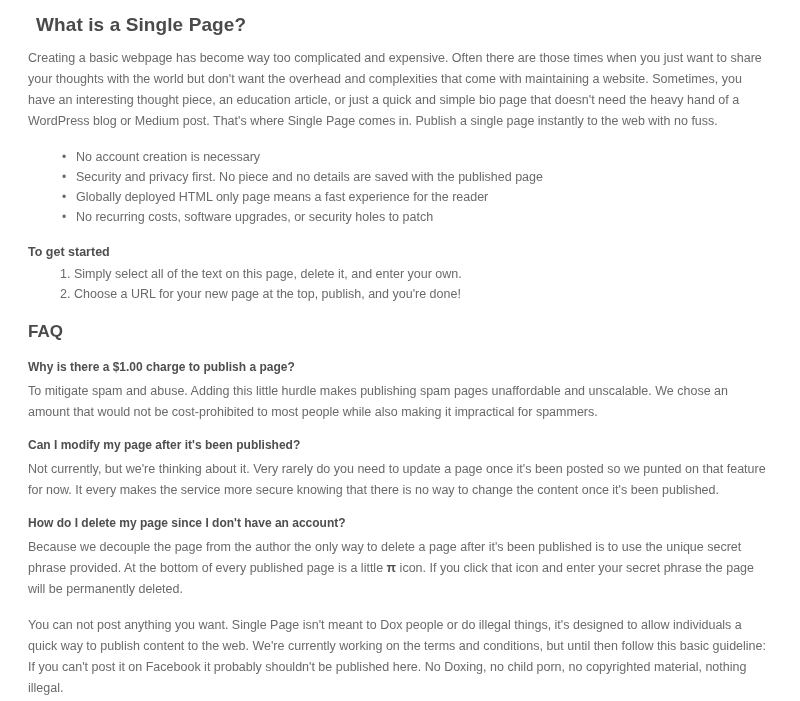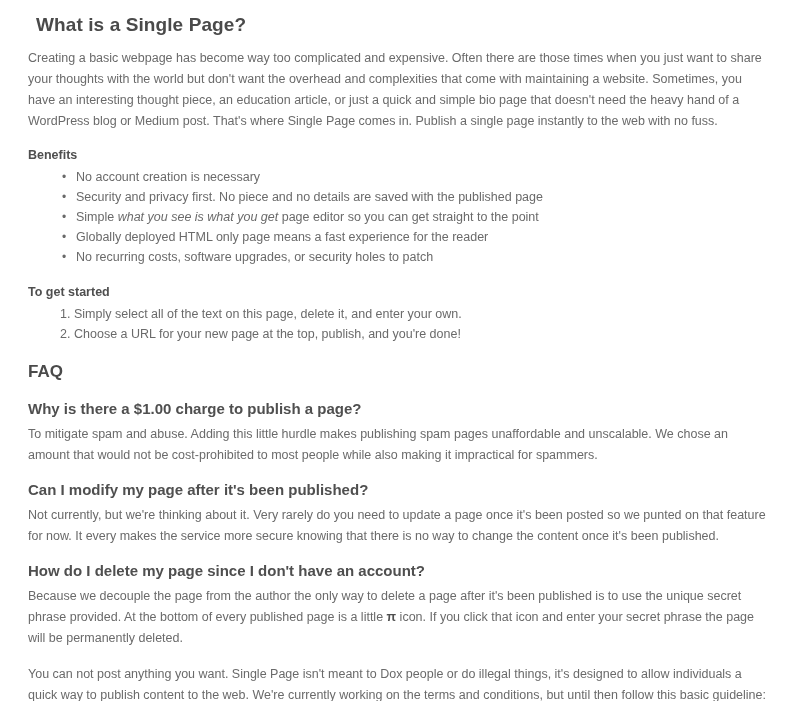--- a/index.html
+++ b/index.html
@@ -58,21 +58,21 @@
   ol.steps { list-style: decimal; padding-left: 46px; }
   ol.steps li { margin-bottom: 1px; }
   h2.faq-title {
     font-size: 17px;
     font-weight: bold;
     color: #4a4a4a;
     margin: 6px 0 18px 0;
   }
   .faq-item { margin-bottom: 15px; }
   .faq-q {
-    font-size: 15px;
+    font-size: 12px;
     font-weight: bold;
     color: #4f4f4f;
     margin: 0 0 7px 0;
   }
   .faq-a {
     font-size: 12.5px;
     line-height: 21px;
     color: #6a6a6a;
     margin: 0;
   }
@@ -81,25 +81,23 @@
 </style>
 </head>
 <body>
 
 <div class="page">
 
   <h1 class="doc-title">What is a Single Page?</h1>
 
   <p class="body-text">Creating a basic webpage has become way too complicated and expensive. Often there are those times when you just want to share your thoughts with the world but don't want the overhead and complexities that come with maintaining a website. Sometimes, you have an interesting thought piece, an education article, or just a quick and simple bio page that doesn't need the heavy hand of a WordPress blog or Medium post. That's where Single Page comes in. Publish a single page instantly to the web with no fuss.</p>
 
-  <h3 class="section-head">Benefits</h3>
   <ul class="bullets">
     <li>No account creation is necessary</li>
     <li>Security and privacy first. No piece and no details are saved with the published page</li>
-    <li>Simple <em>what you see is what you get</em> page editor so you can get straight to the point</li>
     <li>Globally deployed HTML only page means a fast experience for the reader</li>
     <li>No recurring costs, software upgrades, or security holes to patch</li>
   </ul>
 
   <h3 class="section-head">To get started</h3>
   <ol class="steps">
     <li>Simply select all of the text on this page, delete it, and enter your own.</li>
     <li>Choose a URL for your new page at the top, publish, and you're done!</li>
   </ol>
 

